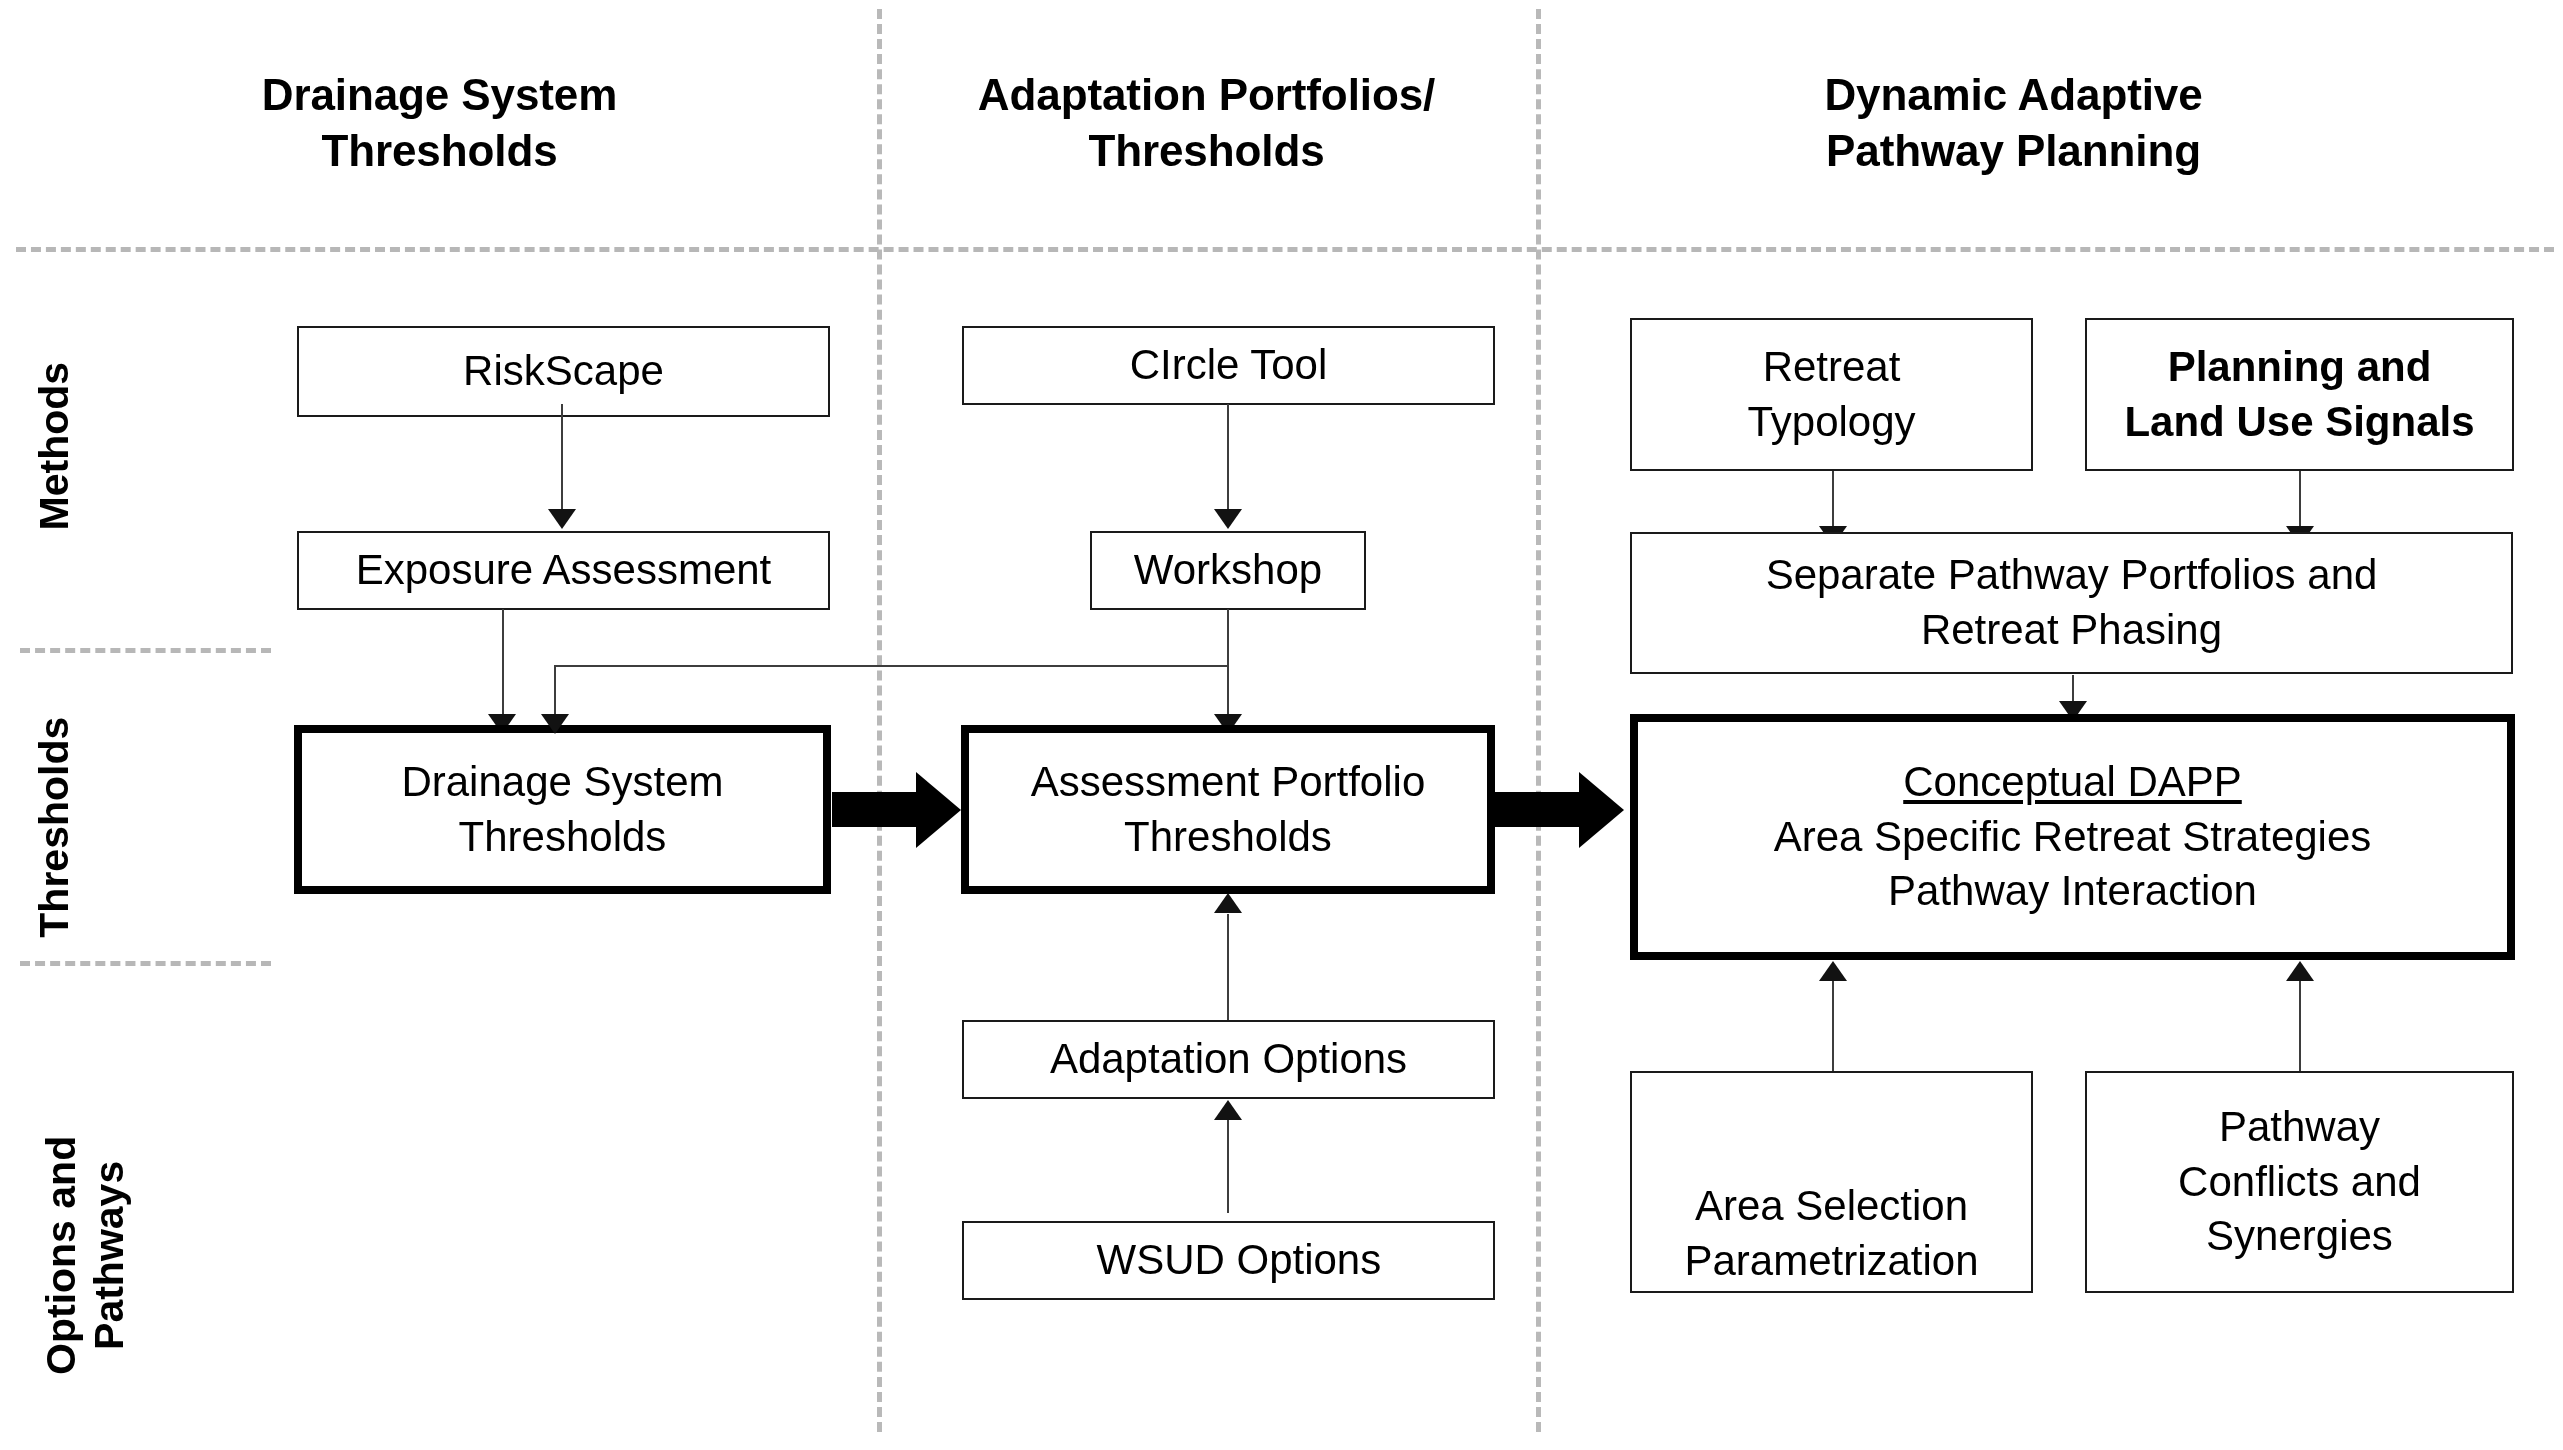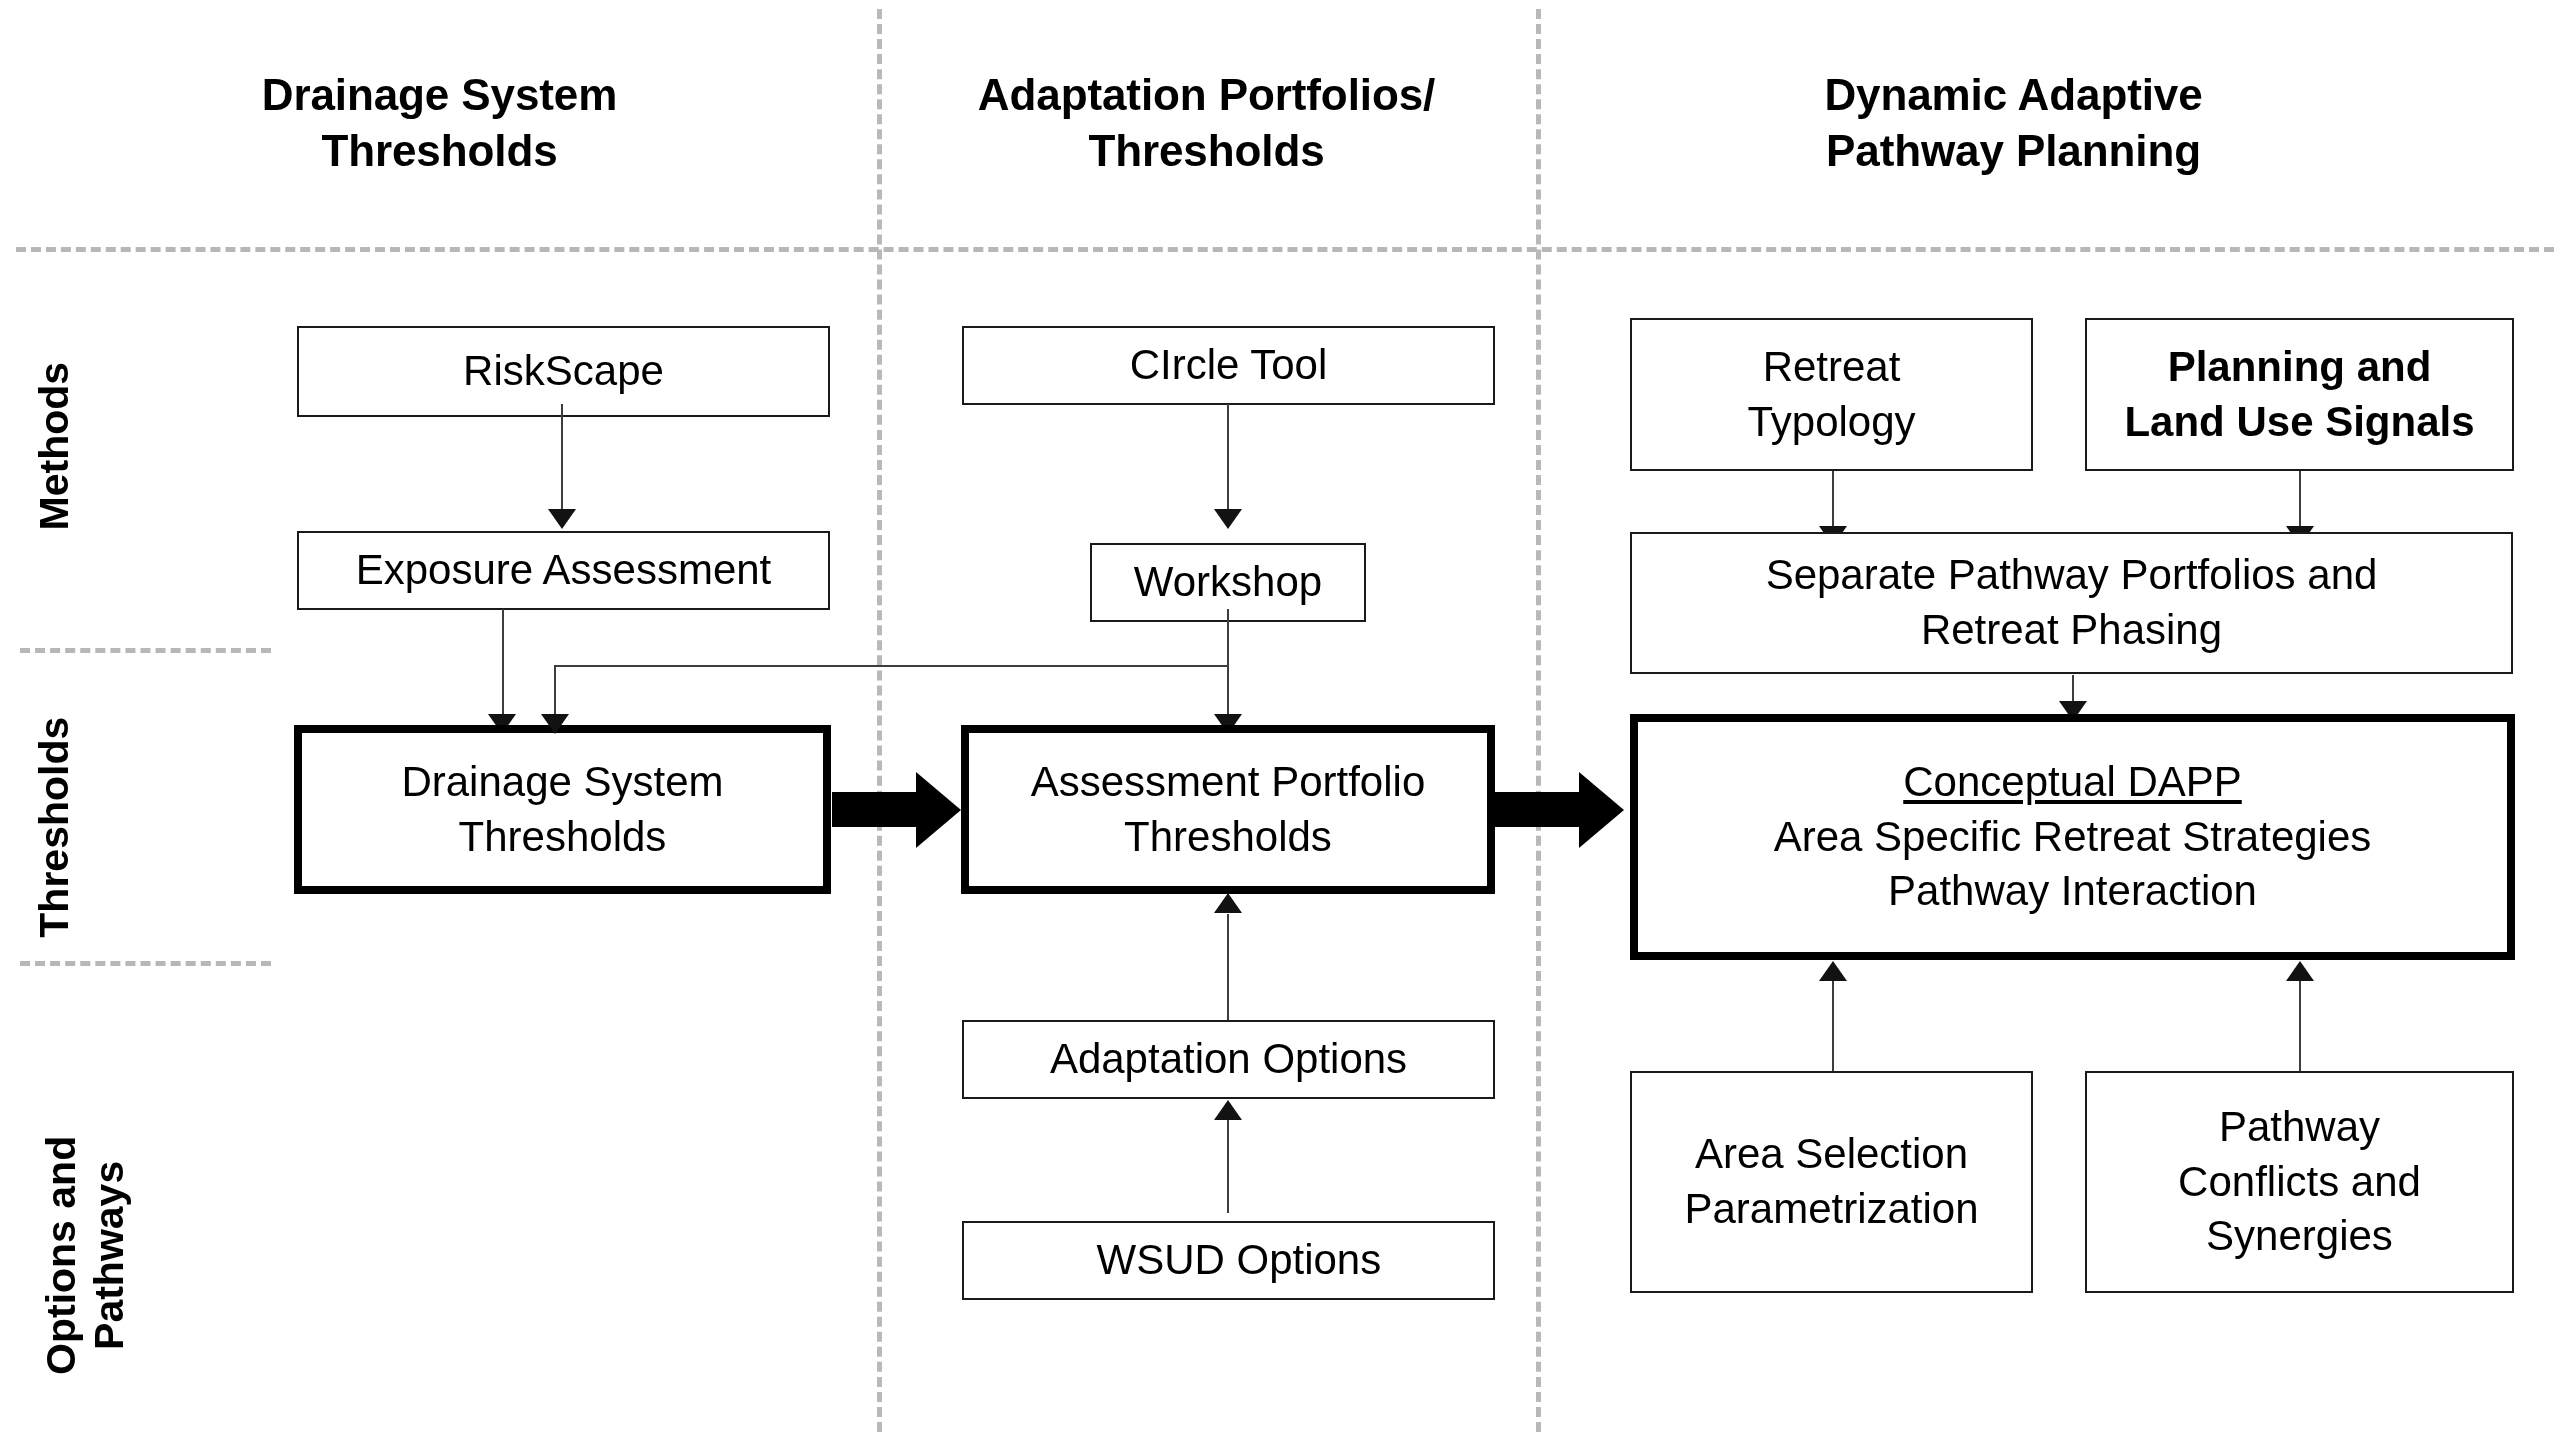--- a/index.html
+++ b/index.html
@@ -123,21 +123,21 @@
   <div class="vline" style="left:554px;top:665px;height:60px;"></div>
   <div class="ahead-down" style="left:541px;top:714px;"></div>
 
   <div class="box" style="left:962px;top:326px;width:533px;height:79px;">
     <div class="inner"><span>CIrcle Tool</span></div>
   </div>
 
   <div class="vline" style="left:1227px;top:404px;height:112px;"></div>
   <div class="ahead-down" style="left:1214px;top:509px;"></div>
 
-  <div class="box" style="left:1090px;top:531px;width:276px;height:79px;margin-top:12px;">
+  <div class="box" style="left:1090px;top:531px;width:276px;height:79px;">
     <div class="inner"><span>Workshop</span></div>
   </div>
 
   <div class="vline" style="left:1227px;top:609px;height:116px;"></div>
   <div class="ahead-down" style="left:1214px;top:714px;"></div>
 
   <div class="box heavy" style="left:961px;top:725px;width:534px;height:169px;">
     <div class="inner">
       <div>Assessment Portfolio</div>
       <div>Thresholds</div>
@@ -195,21 +195,21 @@
       <div>Pathway Interaction</div>
     </div>
   </div>
 
   <div class="vline" style="left:1832px;top:981px;height:92px;"></div>
   <div class="ahead-up" style="left:1819px;top:961px;"></div>
 
   <div class="vline" style="left:2299px;top:981px;height:92px;"></div>
   <div class="ahead-up" style="left:2286px;top:961px;"></div>
 
-  <div class="box" style="left:1630px;top:1071px;width:403px;height:222px;">
+  <div class="box" style="left:1630px;top:1071px;width:403px;height:222px;align-items:flex-end;">
     <div class="inner">
       <div>Area Selection</div>
       <div>Parametrization</div>
     </div>
   </div>
 
   <div class="box" style="left:2085px;top:1071px;width:429px;height:222px;">
     <div class="inner">
       <div>Pathway</div>
       <div>Conflicts and</div>

